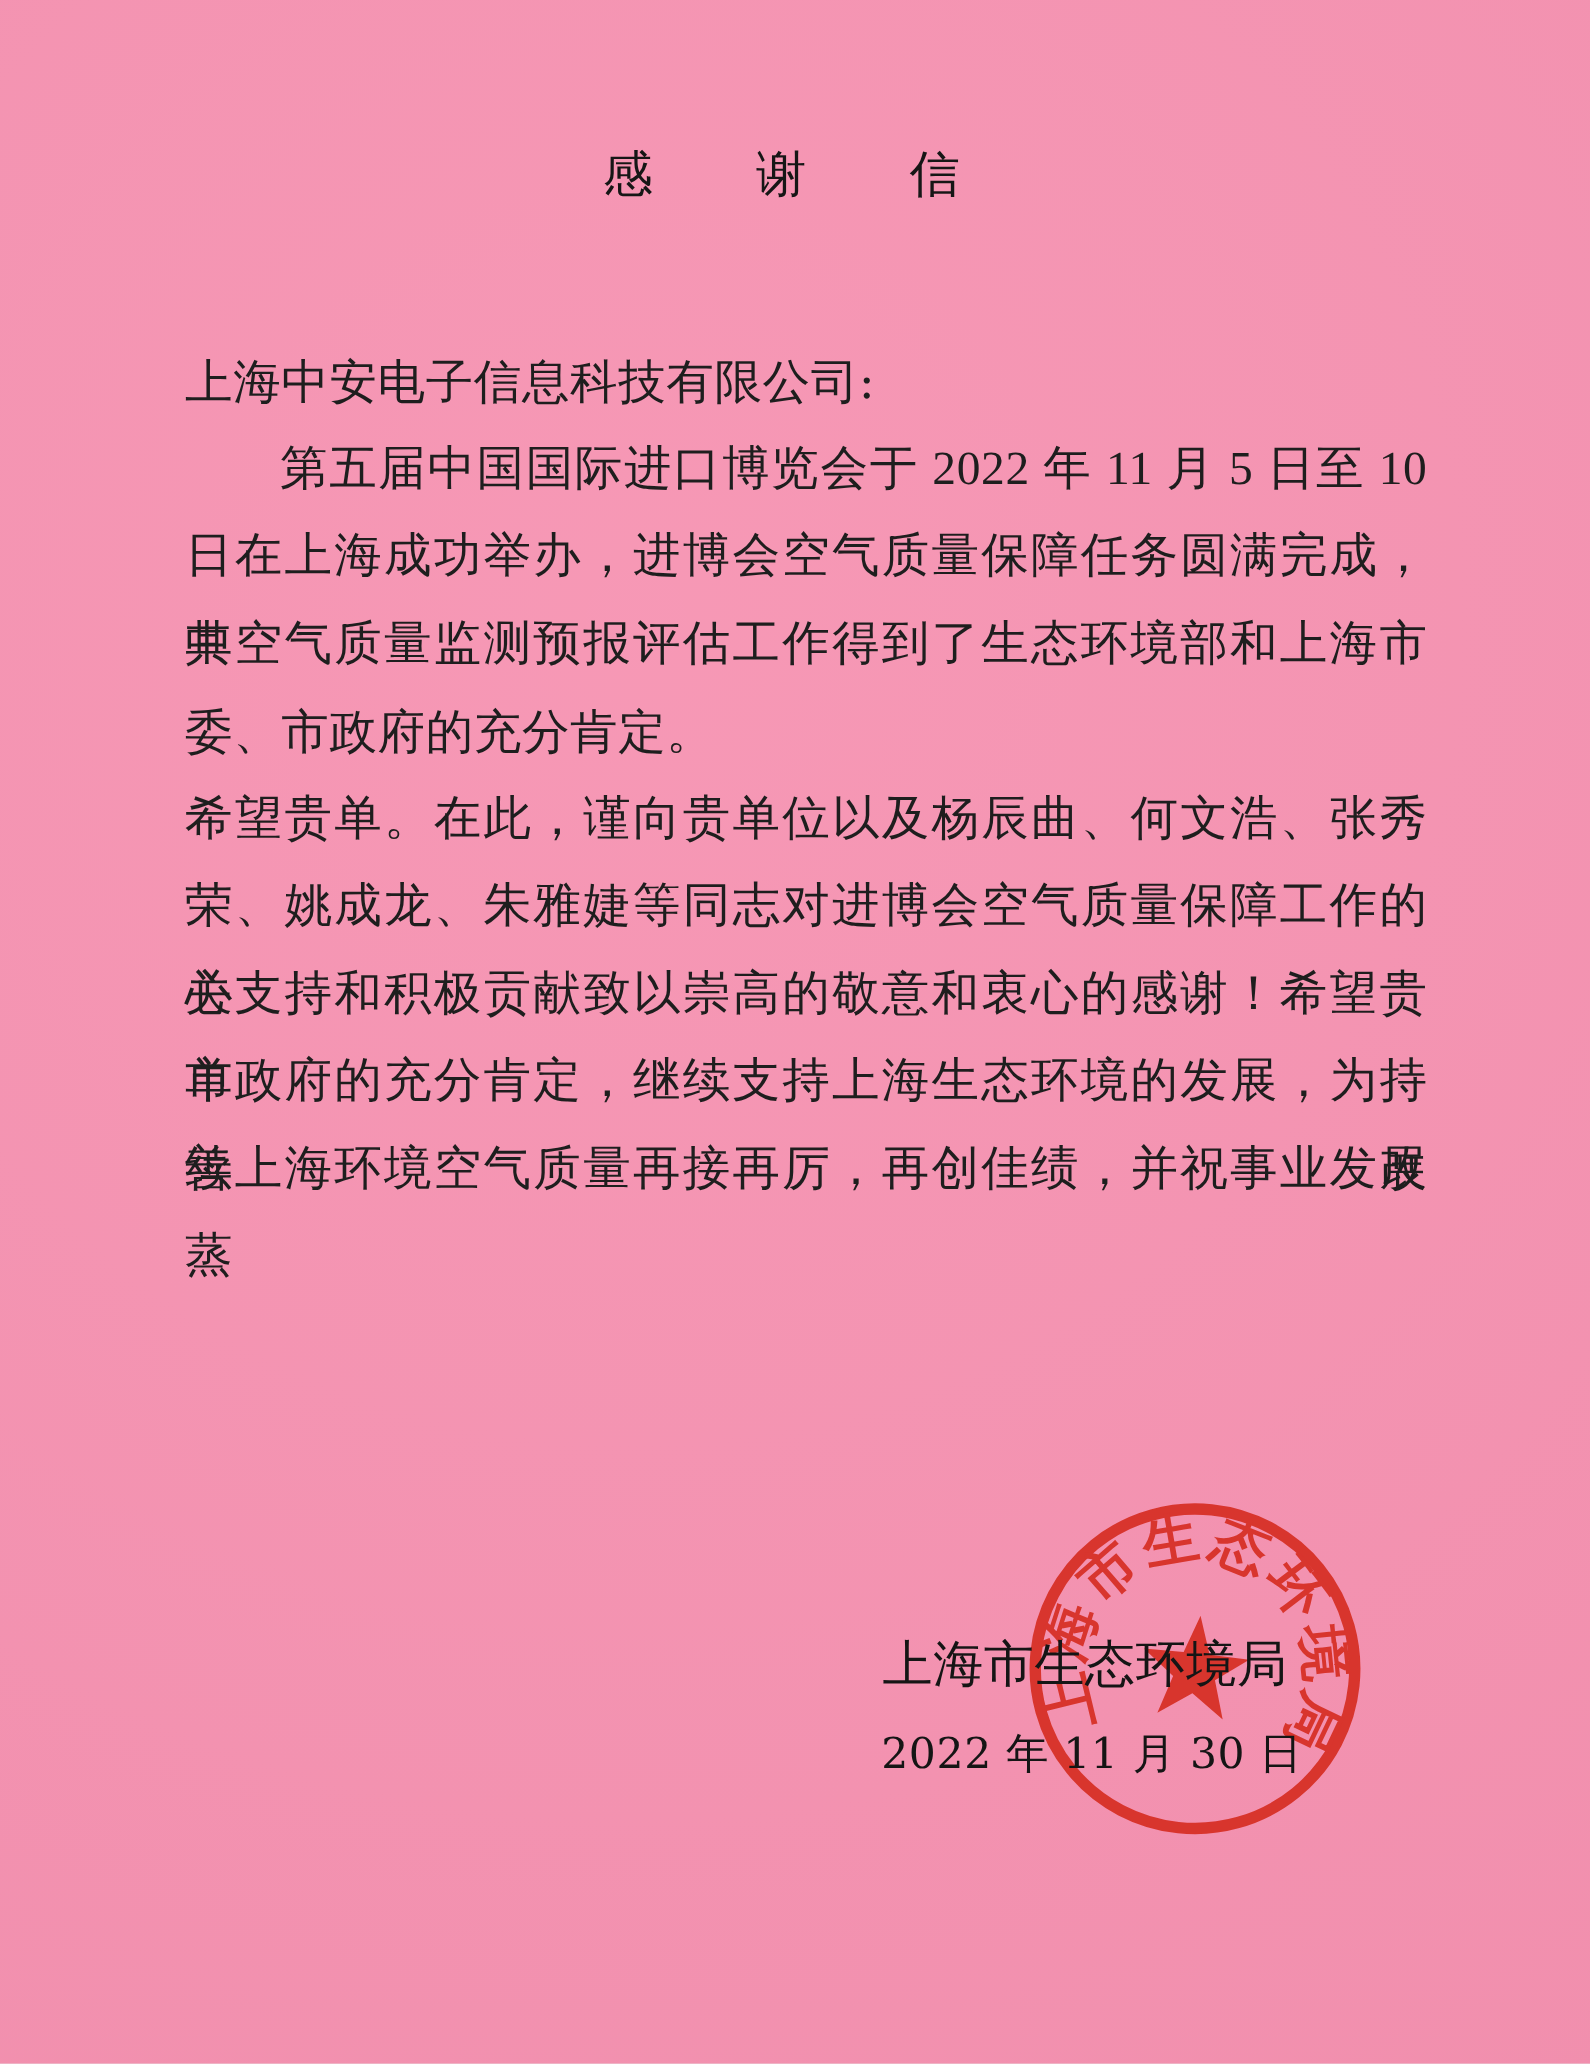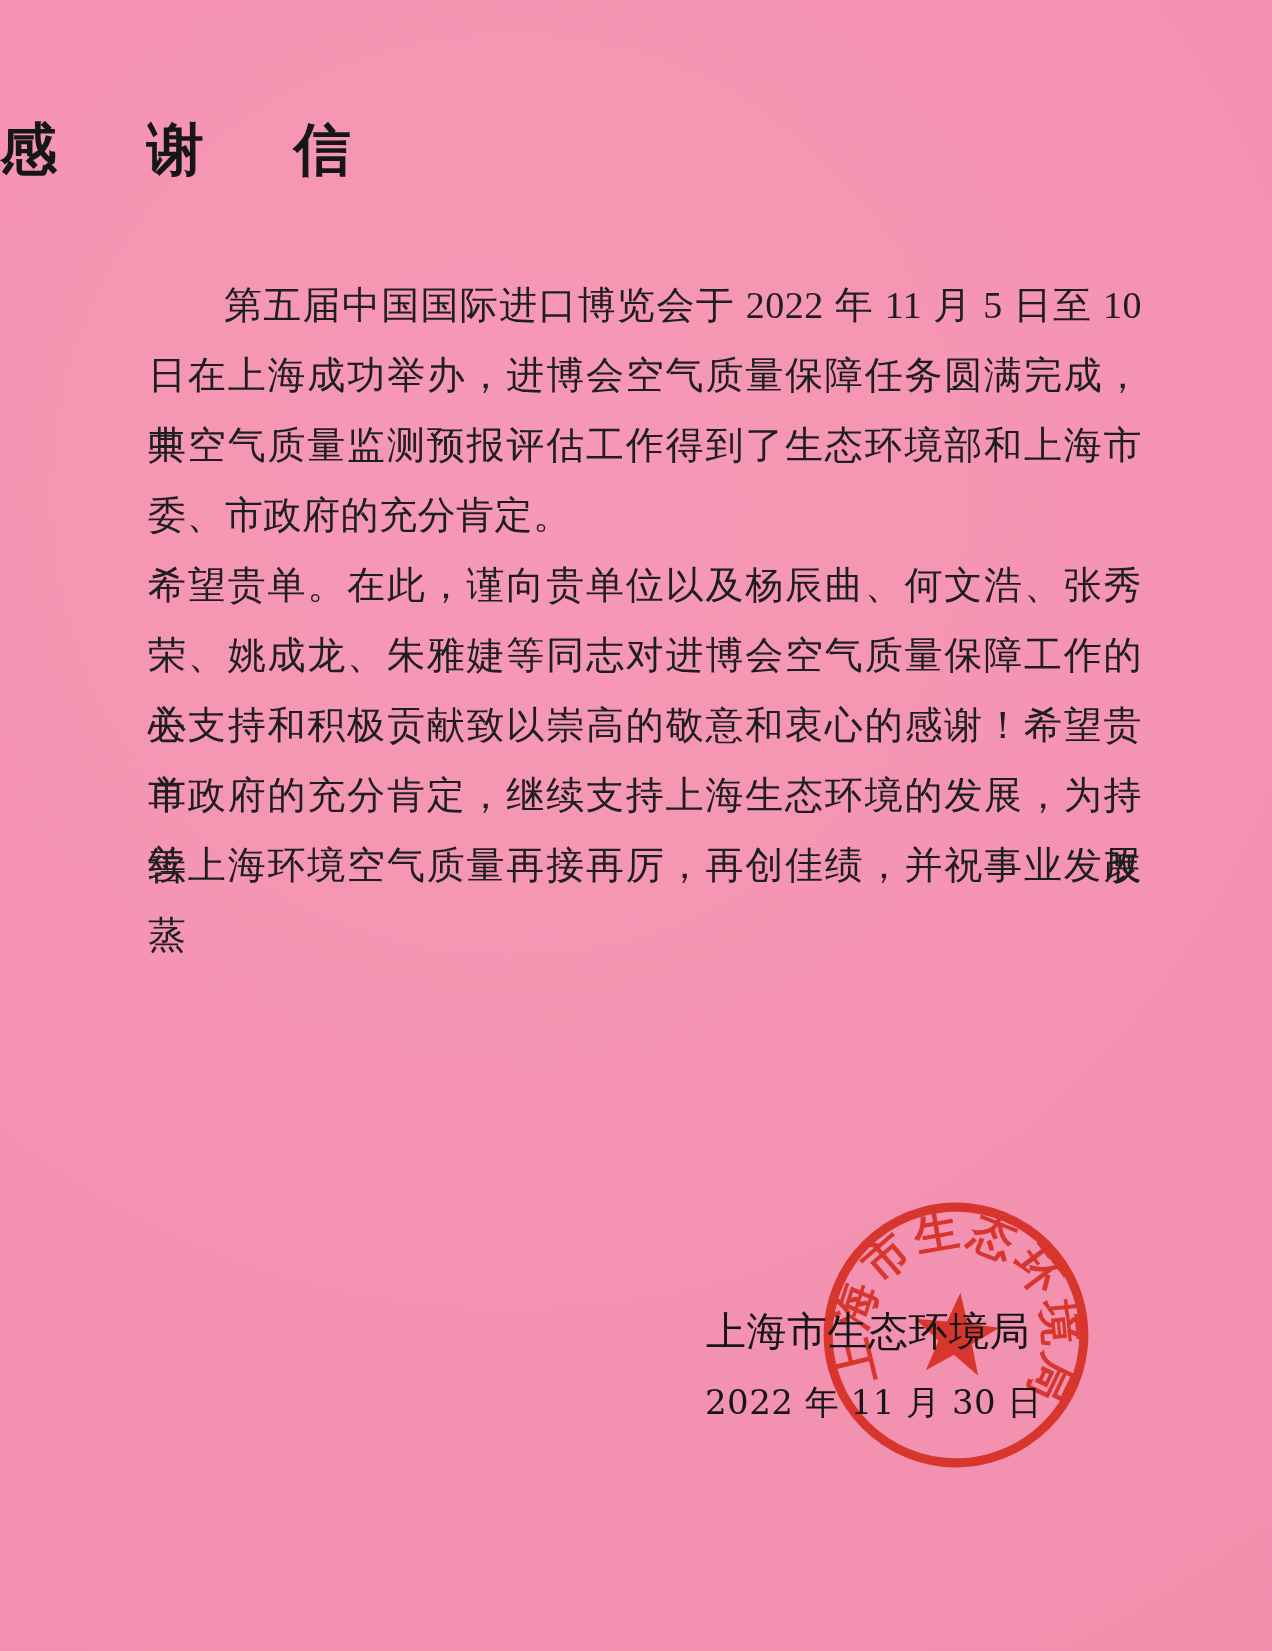--- a/index.html
+++ b/index.html
@@ -13,21 +13,22 @@
     width:1272px;height:1651px;
     margin:0 auto;
     background:var(--paper);
     background-image:radial-gradient(circle at 40% 30%, rgba(255,255,255,0.06), rgba(0,0,0,0.02));
     font-family:"DejaVu Serif","Liberation Serif",serif;
     color:var(--ink);
     overflow:hidden;
   }
   .title{
     position:absolute;top:112px;left:0;width:100%;
-    font-size:57px;font-weight:700;
+    text-align:center;
+    font-size:40px;font-weight:400;
     letter-spacing:22px;word-spacing:26px;
     color:#161616;
   }
   .body{
     position:absolute;top:270px;left:148px;width:994px;
   }
   .line{
     font-size:38px;
     line-height:70px;height:70px;
     text-align:justify;
@@ -68,20 +69,21 @@
   }
 </style>
 </head>
 <body>
 
 <div class="page">
 
   <div class="title">感 谢 信</div>
 
   <div class="body">
+    <div class="line plain">上海中安电子信息科技有限公司:</div>
     <div class="line fill indent">第五届中国国际进口博览会于 2022 年 11 月 5 日至 10</div>
     <div class="line fill">日在上海成功举办，进博会空气质量保障任务圆满完成，其</div>
     <div class="line fill">中空气质量监测预报评估工作得到了生态环境部和上海市</div>
     <div class="line plain">委、市政府的充分肯定。</div>
     <div class="line fill">希望贵单。在此，谨向贵单位以及杨辰曲、何文浩、张秀</div>
     <div class="line fill">荣、姚成龙、朱雅婕等同志对进博会空气质量保障工作的关</div>
     <div class="line fill">心支持和积极贡献致以崇高的敬意和衷心的感谢！希望贵单</div>
     <div class="line fill">市政府的充分肯定，继续支持上海生态环境的发展，为持续改</div>
     <div class="line fill">善上海环境空气质量再接再厉，再创佳绩，并祝事业发展蒸</div>
   </div>

